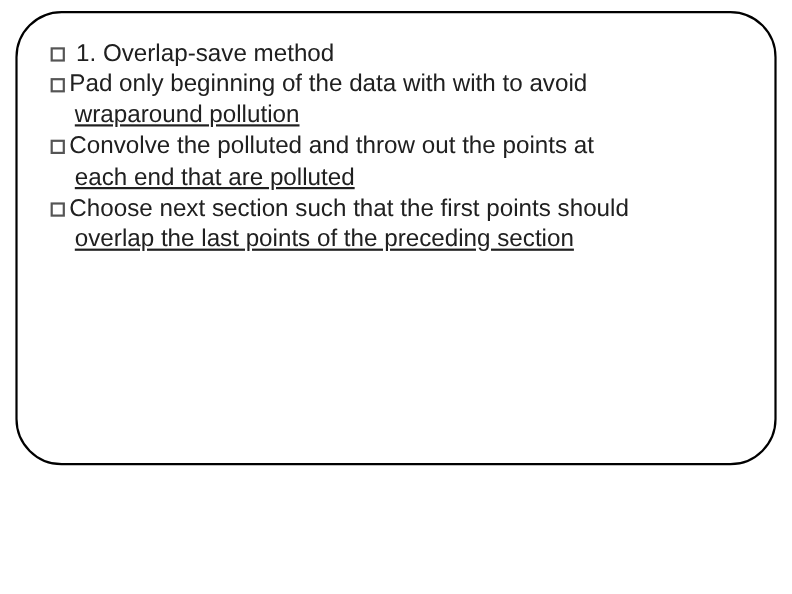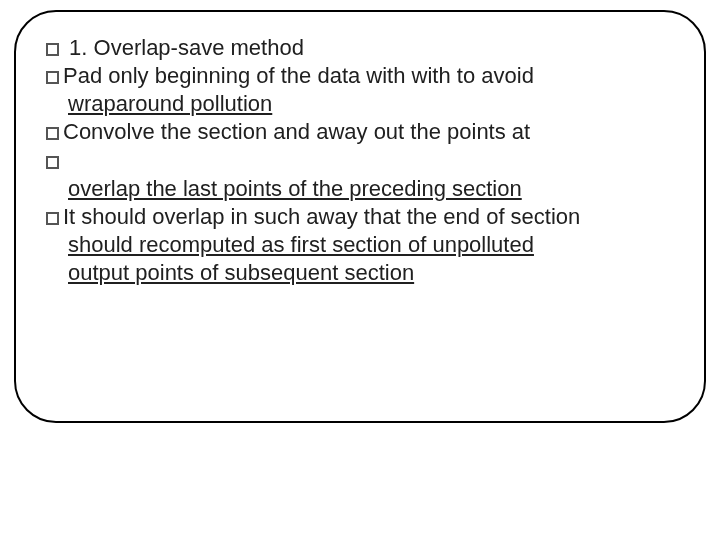--- a/index.html
+++ b/index.html
@@ -67,34 +67,28 @@
 
       <div class="item">
         <span class="lead">
           <span class="square"></span><span>Pad only beginning of the data with with to avoid</span>
         </span>
         <span class="cont">wraparound pollution</span>
       </div>
 
       <div class="item">
         <span class="lead">
-          <span class="square"></span><span>Convolve the section and away out the points at</span>
+          <span class="square"></span><span>Convolve the polluted and throw out the points at</span>
         </span>
+        <span class="cont">each end that are polluted</span>
       </div>
 
       <div class="item">
         <span class="lead">
-          <span class="square"></span>
+          <span class="square"></span><span>Choose next section such that the first points should</span>
         </span>
         <span class="cont">overlap the last points of the preceding section</span>
       </div>
 
-      <div class="item">
-        <span class="lead">
-          <span class="square"></span><span>It should overlap in such away that the end of section</span>
-        </span>
-        <span class="cont">should recomputed as first  section of unpolluted</span>
-        <span class="cont">output points of subsequent section</span>
-      </div>
 
     </div>
   </div>
 </div>
 
 </body></html>

